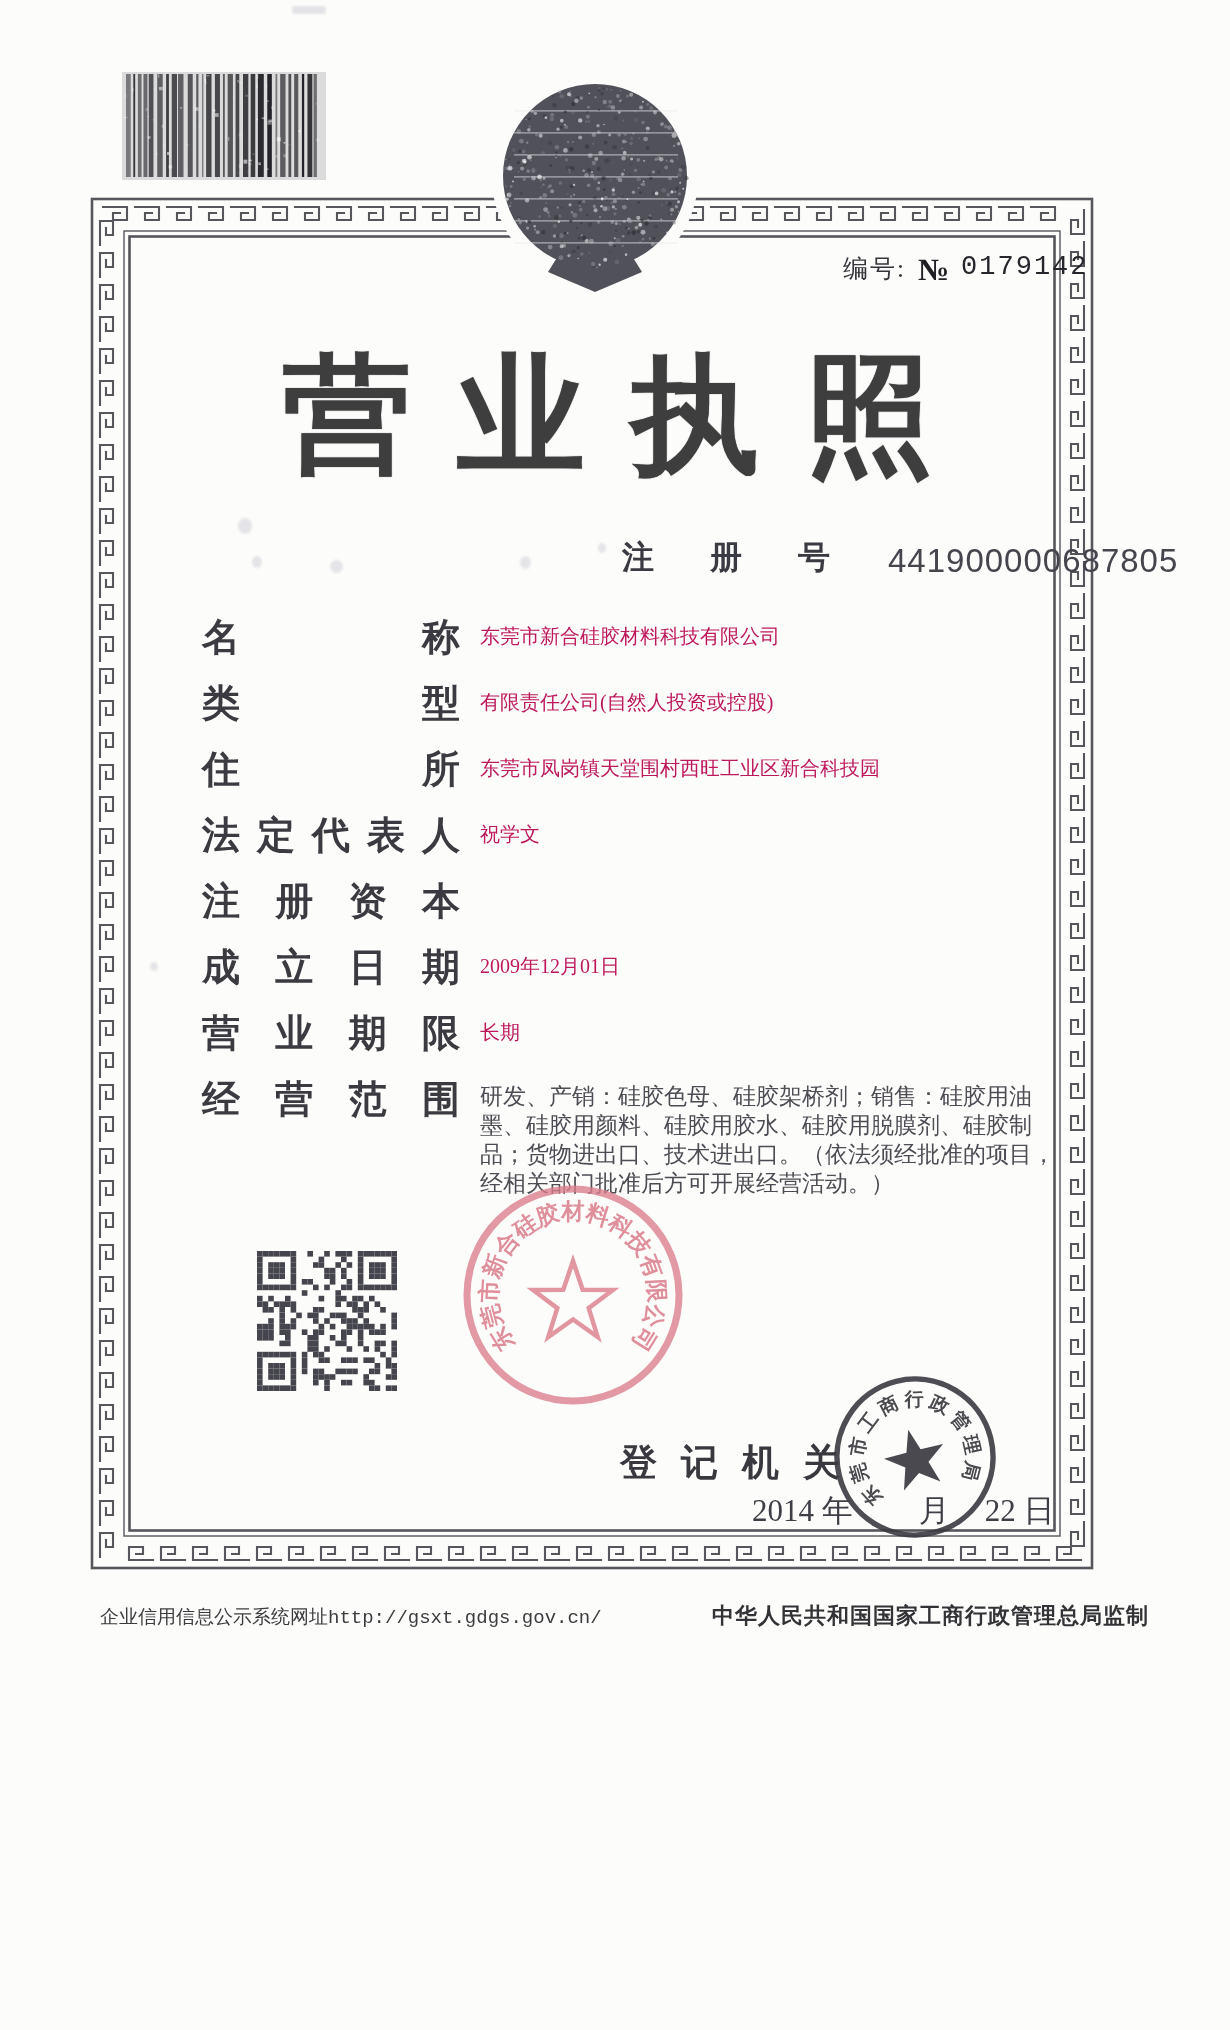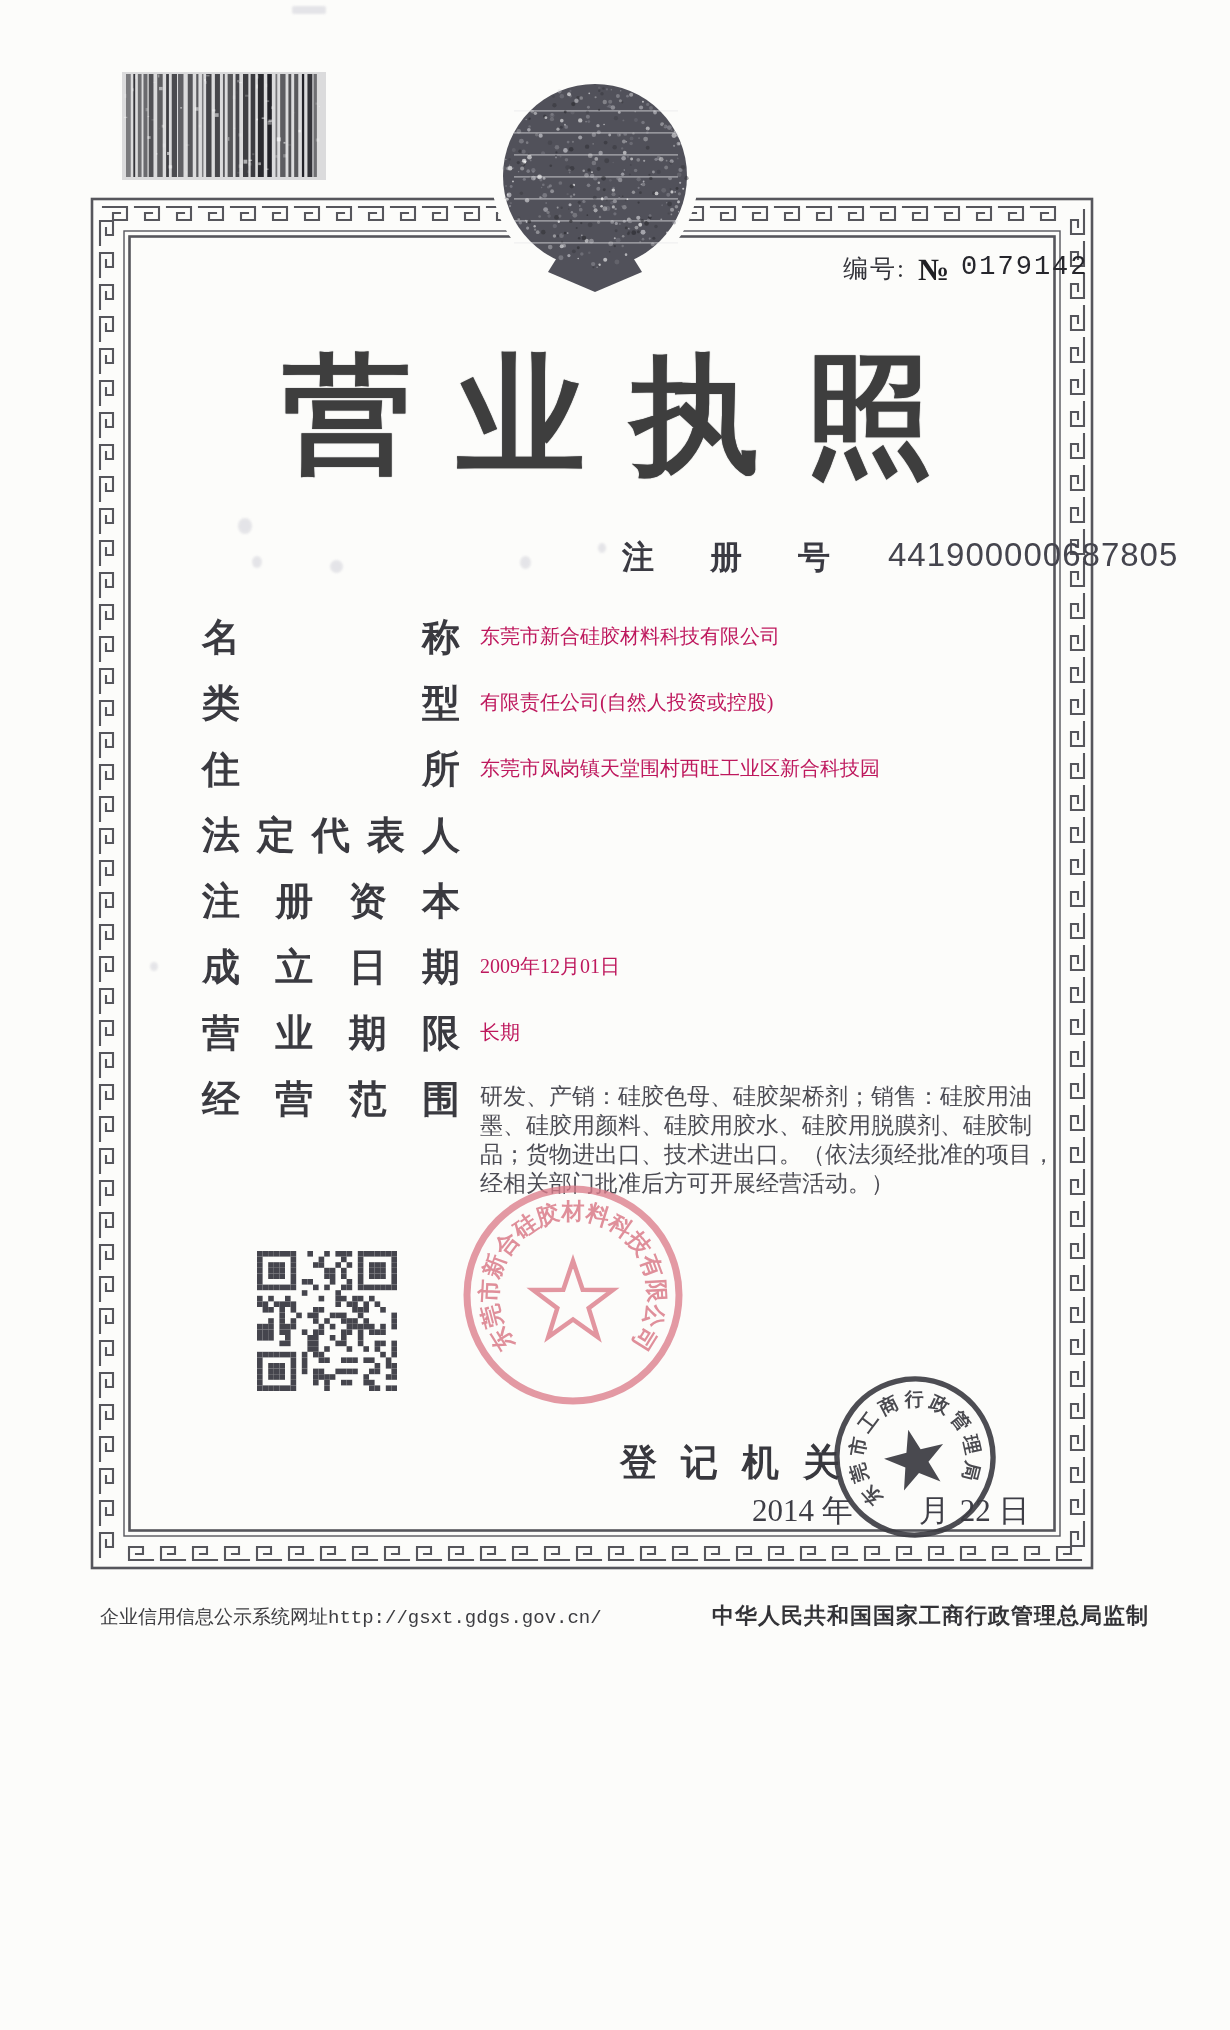--- a/index.html
+++ b/index.html
@@ -17,37 +17,37 @@
   #serial-row{left:843px;top:252px;display:flex;align-items:flex-start;gap:12px;}
   #serial-label{font-size:25px;color:#34343a;letter-spacing:2px;}
   #serial-symbol{font-size:31px;font-weight:bold;font-family:var(--serif);color:#1f1f24;}
   #serial-number{font-size:27px;font-family:var(--mono);color:#26262c;letter-spacing:2px;}
 
   
   #doc-title{left:283px;top:330px;font-size:128px;font-weight:900;letter-spacing:46px;
              color:#3e3e3e;font-family:var(--sans);text-shadow:0 0 1px #57575a;white-space:nowrap;}
 
   
-  #regno-line{left:622px;top:536px;display:flex;align-items:flex-start;gap:34px;}
+  #regno-line{left:622px;top:536px;display:flex;align-items:flex-end;gap:34px;}
   #regno-label{font-size:32px;letter-spacing:24px;color:#3a3a42;font-weight:600;white-space:nowrap;}
   #regno-value{font-size:33px;font-family:var(--sans);color:#45454e;letter-spacing:1px;}
 
   
   .field-row{position:absolute;left:202px;display:flex;align-items:flex-start;}
   .field-label{width:258px;display:flex;justify-content:space-between;font-size:38px;
                font-weight:600;color:#3a3a40;flex-shrink:0;}
   .field-value{margin-left:20px;margin-top:7px;font-size:20px;color:#be185d;width:595px;line-height:34px;}
   .field-value.scope{margin-top:8px;font-size:23px;line-height:29px;width:582px;color:#4c4c54;}
 
   
   #registry-label{left:620px;top:1430px;font-size:37px;font-weight:600;letter-spacing:24px;
                   color:#38383e;white-space:nowrap;margin-top:8px;}
   #date-line{left:752px;top:1490px;font-size:31px;color:#3e3e46;white-space:nowrap;}
   #date-line .dp1{margin-left:66px;}
-  #date-line .dp2{margin-left:10px;}
+  #date-line .dp2{margin-left:35px;}
 
   
   #footer-left{left:100px;top:1604px;font-size:19px;font-family:var(--mono);color:#3c3c40;}
   #footer-right{left:712px;top:1601px;font-size:22px;font-weight:600;letter-spacing:1px;color:#333337;}
 
   .artifact{position:absolute;background:#aab;opacity:.28;border-radius:50%;filter:blur(1px);}
   svg text{user-select:none;}
 </style>
 </head>
 <body>
@@ -623,20 +623,21 @@
     <div class="field-value">东莞市凤岗镇天堂围村西旺工业区新合科技园</div>
   </div>
       <div class="field-row" style="top: 810px;">
     <div class="field-label j-label">
           <span>法</span>
           <span>定</span>
           <span>代</span>
           <span>表</span>
           <span>人</span>
         </div>
+    <div class="field-value">祝学文</div>
   </div>
       <div class="field-row" style="top: 876px;">
     <div class="field-label j-label">
           <span>注</span>
           <span>册</span>
           <span>资</span>
           <span>本</span>
         </div>
   </div>
       <div class="field-row" style="top: 942px;">

